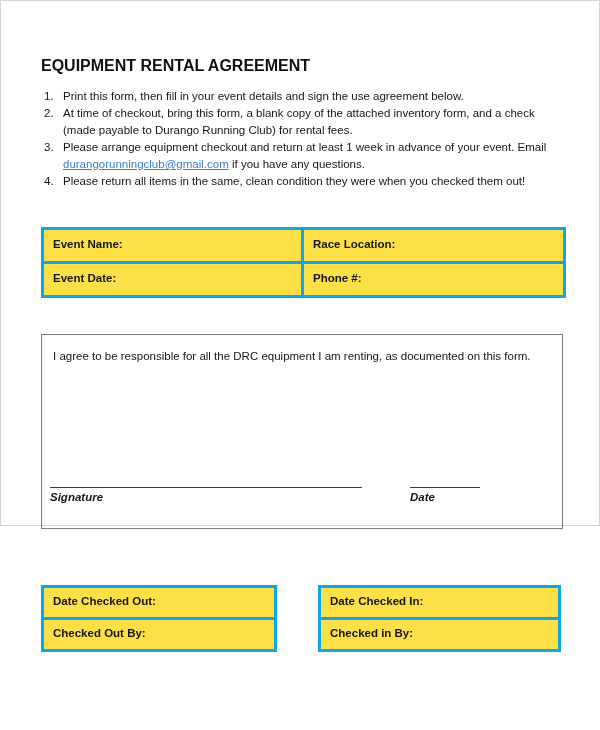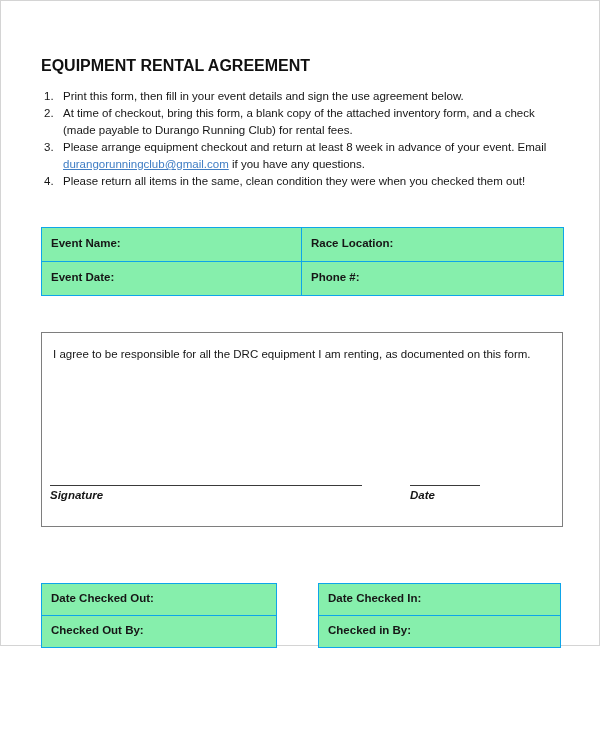--- a/index.html
+++ b/index.html
@@ -3,21 +3,21 @@
 <meta charset="utf-8">
 <style>
   * { box-sizing: border-box; }
   html, body { margin: 0; padding: 0; background: #fff; }
   body {
     width: 600px; height: 730px;
     font-family: "Liberation Sans", "DejaVu Sans", sans-serif;
     color: #161616;
   }
   .sheet {
-    width: 600px; height: 646px;
+    width: 600px; height: 526px;
     background: #fff;
     border: 1px solid #d4d4d4;
     position: relative;
   }
   .content { padding: 56px 38px 0 40px; }
 
   .doc-title {
     font-size: 16px;
     font-weight: bold;
     margin: 0 0 13px 0;
@@ -26,26 +26,26 @@
 
   .instructions { font-size: 11.5px; line-height: 17px; }
   .ins-item { display: flex; }
   .ins-num { flex: 0 0 22px; padding-left: 3px; }
   .ins-text { flex: 1; }
   .italic { }
   .email-link { color: #3f7dc4; text-decoration: underline; cursor: pointer; }
 
   table.form-table { border-collapse: collapse; table-layout: fixed; }
   table.form-table td {
-    border: 1px solid #0ea5e9;
+    border: 3px solid #0ea5e9;
     font-weight: bold;
     font-size: 11.5px;
     vertical-align: middle;
     padding: 0 4px 4px 9px;
-    background: #86efac;
+    background: #fde047;
   }
   .event-table { width: 522px; margin-top: 37px; }
   .event-table td { height: 34px; }
   .event-table col.c1 { width: 260px; }
   .event-table col.c2 { width: 262px; }
 
   .agreement-box {
     margin-top: 36px;
     width: 522px;
     height: 195px;
@@ -91,21 +91,21 @@
       <div class="ins-item">
         <span class="ins-num">1.</span>
         <span class="ins-text">Print this form, then fill in your event details and sign the use agreement below.</span>
       </div>
       <div class="ins-item">
         <span class="ins-num">2.</span>
         <span class="ins-text"><span>At time of checkout, bring this form, a blank copy of the attached inventory form, and a check (made payable to </span><span class="italic">Durango Running Club</span><span>) for rental fees.</span></span>
       </div>
       <div class="ins-item">
         <span class="ins-num">3.</span>
-        <span class="ins-text"><span>Please arrange equipment checkout and return at least 8 week in advance of your event. Email </span><a class="email-link">durangorunningclub@gmail.com</a><span> if you have any questions.</span></span>
+        <span class="ins-text"><span>Please arrange equipment checkout and return at least 1 week in advance of your event. Email </span><a class="email-link">durangorunningclub@gmail.com</a><span> if you have any questions.</span></span>
       </div>
       <div class="ins-item">
         <span class="ins-num">4.</span>
         <span class="ins-text">Please return all items in the same, clean condition they were when you checked them out!</span>
       </div>
     </div>
 
     <table class="form-table event-table">
       <colgroup>
           <col class="c1">

